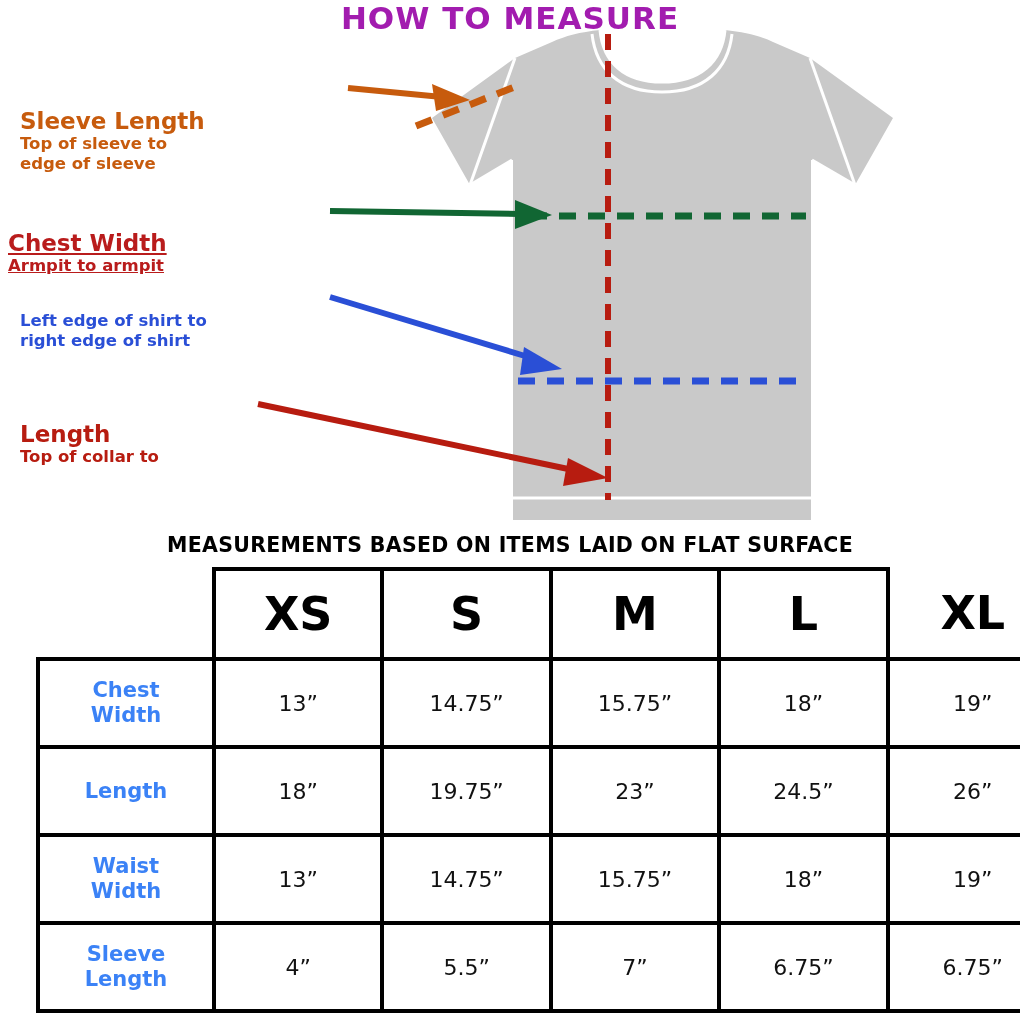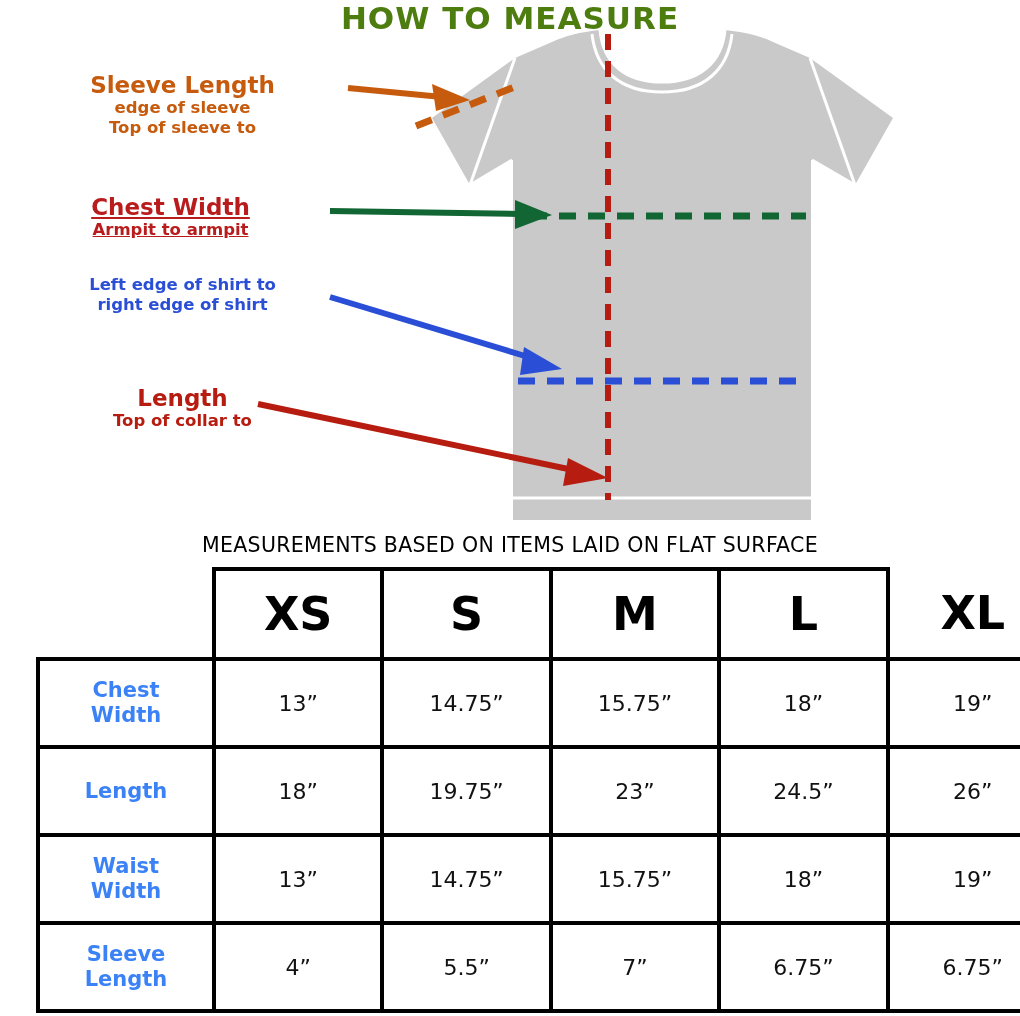--- a/index.html
+++ b/index.html
@@ -18,40 +18,41 @@
   
   .title {
     position: absolute;
     top: 0px;
     left: 0;
     width: 1020px;
     text-align: center;
     font-size: 31px;
     font-weight: bold;
     letter-spacing: 1px;
-    color: #4d7c0f;
+    color: #a21caf;
     font-family: "DejaVu Sans", sans-serif;
   }
 
   
   .diagram {
     position: absolute;
     top: 0;
     left: 0;
     width: 1020px;
     height: 525px;
   }
   .diagram svg {
     display: block;
   }
 
   
   .callout {
     position: absolute;
-    text-align: center;
+    text-align: left;
+    margin-top: 36px;
   }
   .callout .cl-title {
     font-weight: bold;
     font-size: 23px;
     line-height: 26px;
     white-space: nowrap;
   }
   .callout .cl-sub {
     font-weight: bold;
     font-size: 16.5px;
@@ -65,21 +66,21 @@
   #callout-length { top: 385px; left: 20px; width: 325px; color: #b71c10; }
 
   
   .sub-heading {
     position: absolute;
     top: 533px;
     left: 0;
     width: 1020px;
     text-align: center;
     font-size: 20.5px;
-    font-weight: normal;
+    font-weight: bold;
     letter-spacing: 0.3px;
     color: #000;
   }
 
   
   .size-table-wrap {
     position: absolute;
     top: 567px;
     left: 0px;
     width: 1020px;
@@ -196,22 +197,22 @@
 
     <g>
       <line x1="258" y1="404" x2="573" y2="470" stroke="#b71c10" stroke-width="6"></line>
       <polygon points="608,478 568,458 563,486" fill="#b71c10"></polygon>
     </g>
   </svg>
 </div>
 
 <div class="callout" id="callout-sleeve">
   <div class="cl-title">Sleeve Length</div>
+  <div class="cl-sub">Top of sleeve to</div>
   <div class="cl-sub">edge of sleeve</div>
-  <div class="cl-sub">Top of sleeve to</div>
 </div>
 
 <div class="callout" id="callout-chest">
   <div class="cl-title">Chest Width</div>
   <div class="cl-sub">Armpit to armpit</div>
 </div>
 
 <div class="callout" id="callout-waist">
   <div class="cl-sub">Left edge of shirt to</div>
   <div class="cl-sub">right edge of shirt</div>

